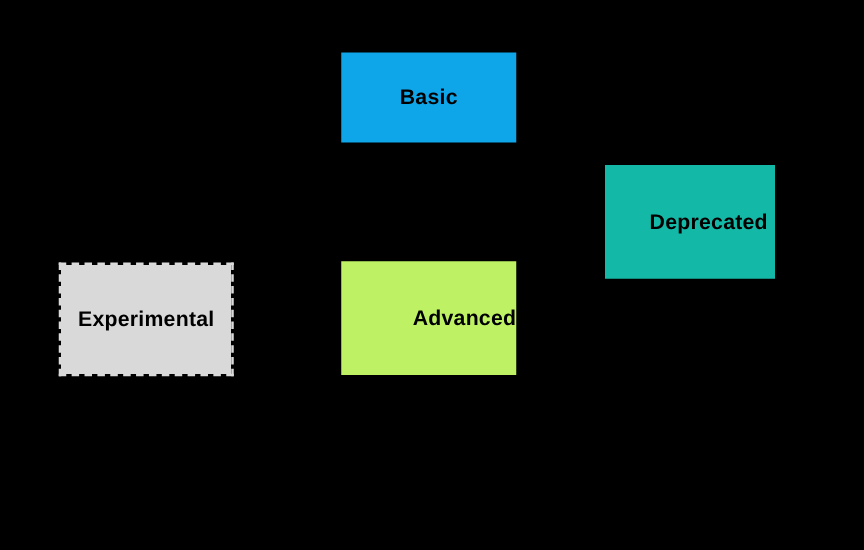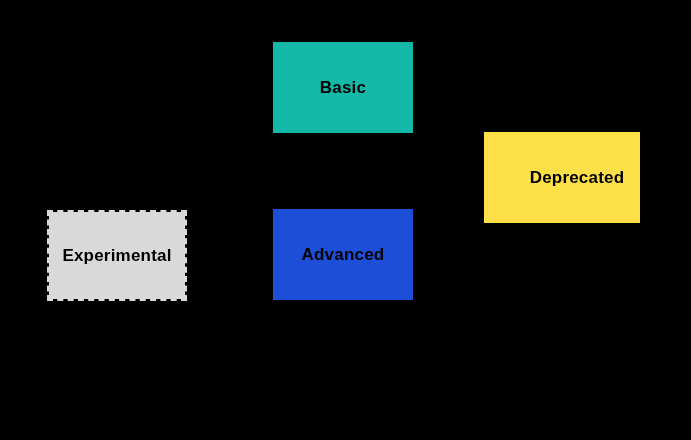--- a/index.html
+++ b/index.html
@@ -35,30 +35,30 @@
     color: #000000;
     letter-spacing: 0.2px;
     white-space: nowrap;
   }
 </style>
 </head>
 <body>
 
 <div class="canvas" style="background-color: rgb(0, 0, 0);">
 
-  <div class="node" style="left: 273px; top: 42px; width: 140px; height: 91px; background-color: #14b8a6;">
+  <div class="node" style="left: 273px; top: 42px; width: 140px; height: 72px; background-color: #0ea5e9;">
     <span class="node-label" style="color: rgb(0, 0, 0);">Basic</span>
   </div>
 
-  <div class="node" style="left: 484px; top: 132px; width: 156px; height: 91px; background-color: #fde047; padding-left: 30px;">
+  <div class="node" style="left: 484px; top: 132px; width: 136px; height: 91px; background-color: #14b8a6; padding-left: 30px;">
     <span class="node-label" style="color: rgb(0, 0, 0);">Deprecated</span>
   </div>
 
   <div class="node dashed" style="left: 47px; top: 210px; width: 140px; height: 91px; background-color: rgb(217, 217, 217); border-color: rgb(218, 218, 218);">
     <span class="node-label" style="color: rgb(0, 0, 0);">Experimental</span>
   </div>
 
-  <div class="node" style="left: 273px; top: 209px; width: 140px; height: 91px; background-color: #1d4ed8;">
+  <div class="node" style="left: 273px; top: 209px; width: 140px; height: 91px; background-color: #bef264; justify-content: flex-end;">
     <span class="node-label" style="color: rgb(0, 0, 0);">Advanced</span>
   </div>
 
 
 </div>
 
 </body></html>

